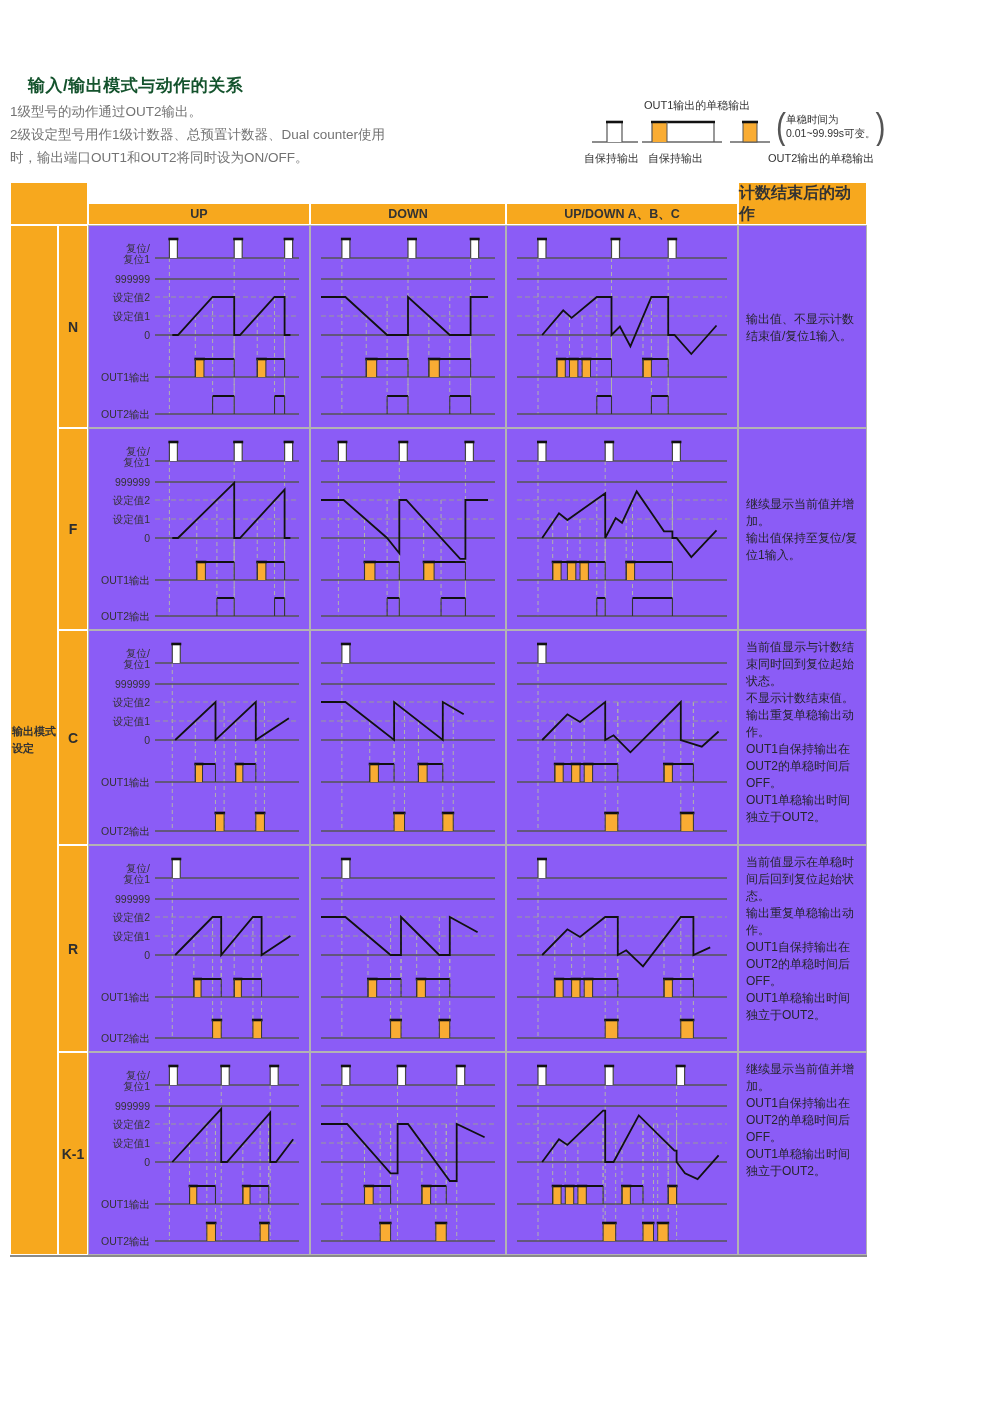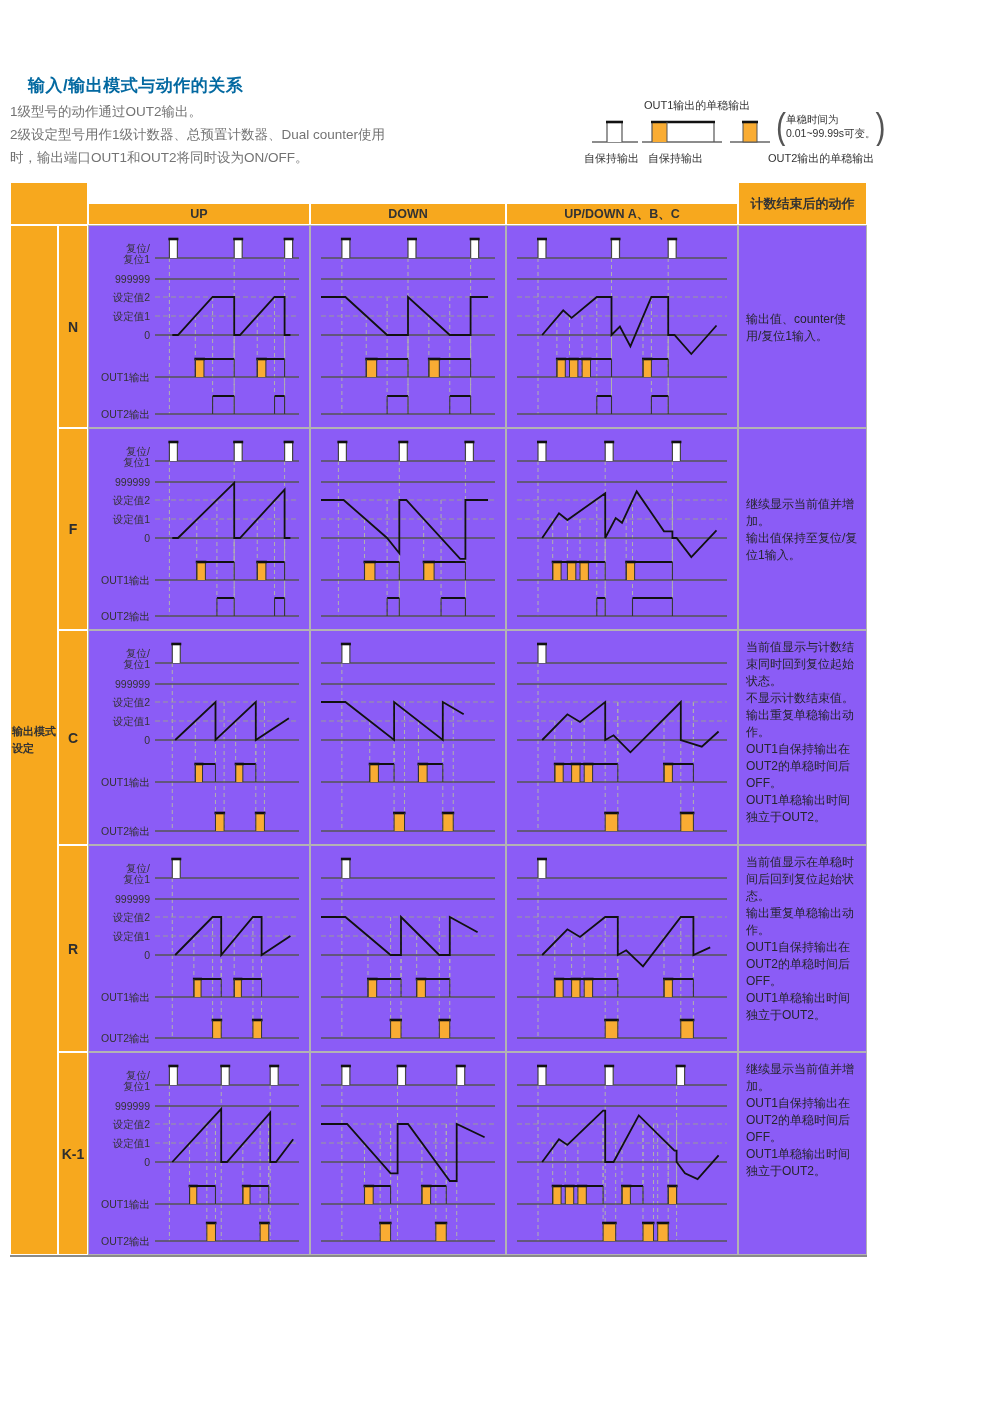--- a/index.html
+++ b/index.html
@@ -1,21 +1,21 @@
 <!DOCTYPE html>
 <html style="--orange: #F7A81E;"><head>
 <meta charset="utf-8">
 <style>
   html,body{margin:0;padding:0;}
   body{
     width:1000px;height:1414px;position:relative;background:#ffffff;
     font-family:"Liberation Sans","DejaVu Sans",sans-serif;color:#222;
     overflow:hidden;
   }
-  .title{position:absolute;left:28px;top:74px;font-size:17px;font-weight:bold;color:#0369a1;letter-spacing:.5px;}
+  .title{position:absolute;left:28px;top:74px;font-size:17px;font-weight:bold;color:#14532d;letter-spacing:.5px;}
   .intro{position:absolute;left:10px;top:100px;font-size:13.5px;line-height:23px;color:#737373;white-space:pre-line;}
   
   .legend{position:absolute;left:580px;top:98px;width:345px;height:74px;font-size:11px;color:#333;}
   .legend .lab{position:absolute;white-space:nowrap;}
   .legend svg{position:absolute;}
   .paren{position:absolute;display:flex;align-items:center;font-size:10.5px;line-height:14px;color:#333;}
   .paren .p{font-size:30px;font-weight:200;color:#555;transform:scaleY(1.25);}
   
   .tbl{
     position:absolute;left:10px;top:182px;width:857px;height:1073px;
@@ -86,21 +86,21 @@
   </div>
 
   <div class="lab" style="left:4px;top:53px;">自保持输出</div>
   <div class="lab" style="left:68px;top:53px;">自保持输出</div>
   <div class="lab" style="left:148px;top:53px;margin-left:40px;">OUT2输出的单稳输出</div>
 </div>
 
 <div class="tbl">
 
   <div class="cell orange" style="grid-area:1/1/3/3;"></div>
-  <div class="cell orange hdr" style="grid-area:1/6/3/7;font-size:13px;">计数结束后的动作</div>
+  <div class="cell orange hdr" style="grid-area:1/6/3/7;font-size:16px;">计数结束后的动作</div>
   <div class="cell orange hdr" style="grid-area:2/3/3/4;">UP</div>
   <div class="cell orange hdr" style="grid-area:2/4/3/5;">DOWN</div>
   <div class="cell orange hdr" style="grid-area:2/5/3/6;">UP/DOWN  A、B、C</div>
 
   <div class="cell orange leftlabel" style="grid-area:3/1/8/2;">输出模式
 设定</div>
 
   <div class="cell orange letter" style="grid-area:3/2/4/3;">N</div>
   <div class="cell orange letter" style="grid-area:4/2/5/3;">F</div>
   <div class="cell orange letter" style="grid-area:5/2/6/3;">C</div>
@@ -893,21 +893,21 @@
         <rect x="136" y="170" width="10.5" height="18" fill="#F9AC33"></rect>
         <line x1="135" y1="170" x2="147.5" y2="170" stroke="#111111" stroke-width="2.6"></line>
         <line x1="136" y1="188" x2="136" y2="170" stroke="#333" stroke-width="1"></line>
         <line x1="146.5" y1="188" x2="146.5" y2="170" stroke="#333" stroke-width="1"></line>
         <rect x="150.70000000000002" y="170" width="10.499999999999972" height="18" fill="#F9AC33"></rect>
         <line x1="149.70000000000002" y1="170" x2="162.2" y2="170" stroke="#111111" stroke-width="2.6"></line>
         <line x1="150.70000000000002" y1="188" x2="150.70000000000002" y2="170" stroke="#333" stroke-width="1"></line>
         <line x1="161.2" y1="188" x2="161.2" y2="170" stroke="#333" stroke-width="1"></line>
       </svg></div>
 
-  <div class="cell white action va-c" style="grid-area:3/6/4/7;">输出值、counter使用/复位1输入。</div>
+  <div class="cell white action va-c" style="grid-area:3/6/4/7;">输出值、不显示计数结束值/复位1输入。</div>
   <div class="cell white action va-c" style="grid-area:4/6/5/7;">继续显示当前值并增加。
 输出值保持至复位/复位1输入。</div>
   <div class="cell white action" style="grid-area:5/6/6/7;">当前值显示与计数结束同时回到复位起始状态。
 不显示计数结束值。
 输出重复单稳输出动作。
 OUT1自保持输出在OUT2的单稳时间后OFF。
 OUT1单稳输出时间独立于OUT2。</div>
   <div class="cell white action" style="grid-area:6/6/7/7;">当前值显示在单稳时间后回到复位起始状态。
 输出重复单稳输出动作。
 OUT1自保持输出在OUT2的单稳时间后OFF。

